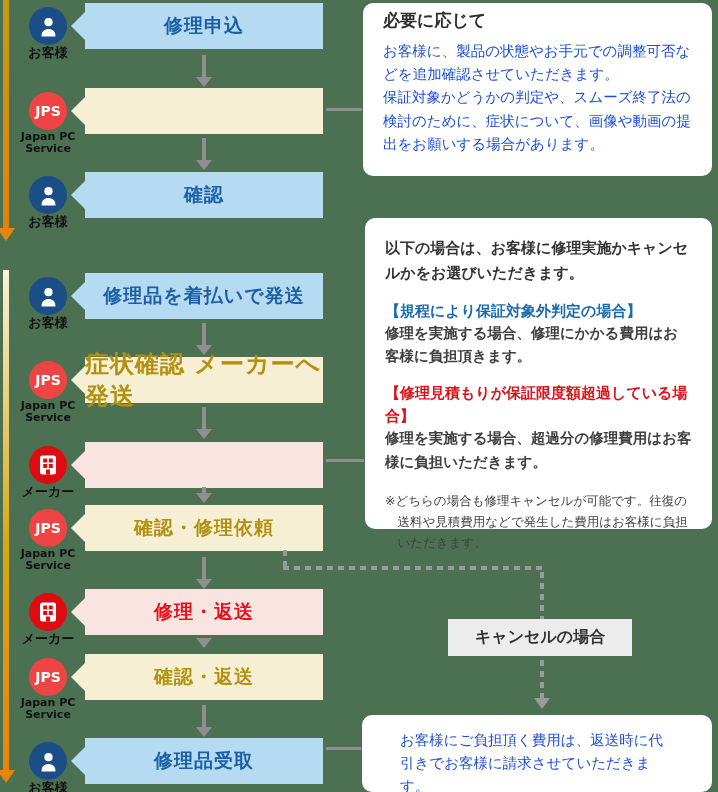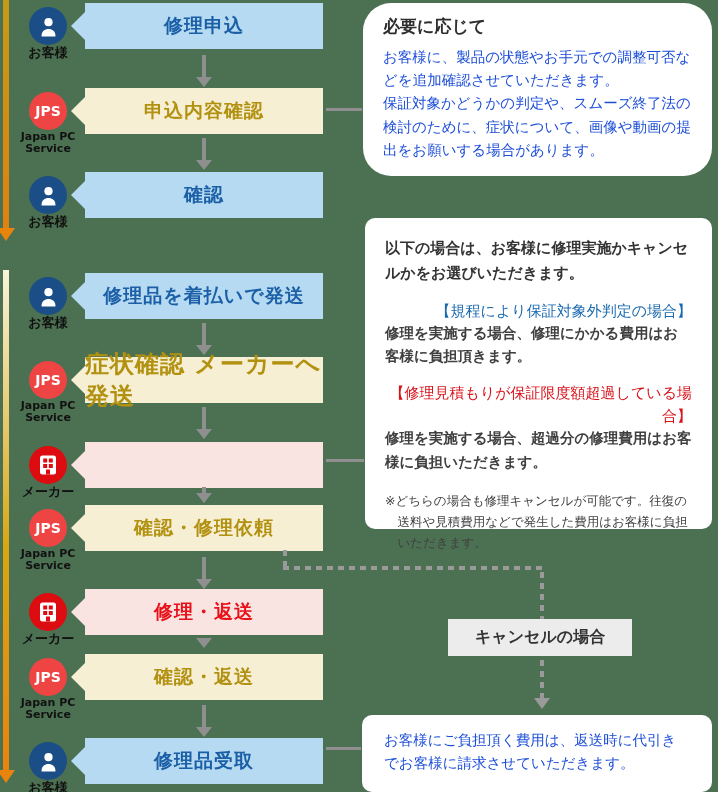--- a/index.html
+++ b/index.html
@@ -40,31 +40,31 @@
   
   .connector{position:absolute;height:3px;background:#8f8f8f;}
 
   
   .dash-v{position:absolute;width:4px;background:repeating-linear-gradient(180deg,#9a9a9a 0 6px,transparent 6px 11px);}
   .dash-h{position:absolute;height:4px;background:repeating-linear-gradient(90deg,#9a9a9a 0 6px,transparent 6px 11px);}
   #dash-head{position:absolute;left:534px;top:698px;width:0;height:0;border-left:8px solid transparent;border-right:8px solid transparent;border-top:11px solid #9a9a9a;}
 
   
   .note-box{position:absolute;background:#fff;border-radius:10px;box-sizing:border-box;}
-  #note-top{left:363px;top:3px;width:349px;height:173px;padding:10px 20px;border-radius:28px;}
+  #note-top{left:363px;top:3px;width:349px;height:173px;padding:4px 20px;}
   .nb-heading{font-weight:bold;font-size:17px;color:#2e2e2e;margin:2px 0 8px;}
   .nb-body{font-size:14.5px;color:#1d4ed8;line-height:1.6;white-space:pre-line;}
   #note-choice{left:365px;top:218px;width:347px;height:311px;padding:18px 20px;}
   .nb-intro{font-weight:bold;font-size:15px;color:#333;line-height:1.65;}
-  .case-title{font-weight:normal;font-size:15px;margin-top:14px;line-height:1.5;text-align:right;}
+  .case-title{font-weight:bold;font-size:15px;margin-top:14px;line-height:1.5;}
   .case-title.blue{color:#1a6ab0;}
   .case-title.red{color:#d9121a;}
   .case-body{font-size:14.5px;color:#3f3f3f;line-height:1.6;font-weight:bold;}
   .nb-note{font-size:12.5px;color:#3f3f3f;line-height:1.7;margin-top:16px;text-indent:-1em;padding-left:1em;}
-  #note-bottom{left:362px;top:715px;width:350px;height:77px;padding:14px 22px;}
+  #note-bottom{left:362px;top:715px;width:350px;height:77px;padding:14px 38px;}
 
   
   #cancel-box{position:absolute;left:448px;top:619px;width:184px;height:37px;background:#ececec;display:flex;align-items:center;justify-content:center;font-weight:bold;font-size:16px;color:#333;z-index:2;}
 </style>
 </head>
 <body>
 
 <div id="canvas">
 
   <div id="phase1" class="phase-line"></div>
@@ -90,21 +90,20 @@
       <div class="head"></div>
     </div>
 
   <div class="row" style="top:88px">
     <div class="circle jps">
         <span class="badge">JPS</span>
       </div>
     <div class="actor-label jps-label">Japan PC Service</div>
     <div class="step-box v-cream">
         <span class="notch"></span>
-        <span>申込内容確認</span>
       </div>
   </div>
   <div class="darrow" style="top:138px">
       <div class="shaft" style="height:22px"></div>
       <div class="head"></div>
     </div>
 
   <div class="row" style="top:172px">
     <div class="circle customer">
       <svg width="23" height="23" viewBox="0 0 24 24">

